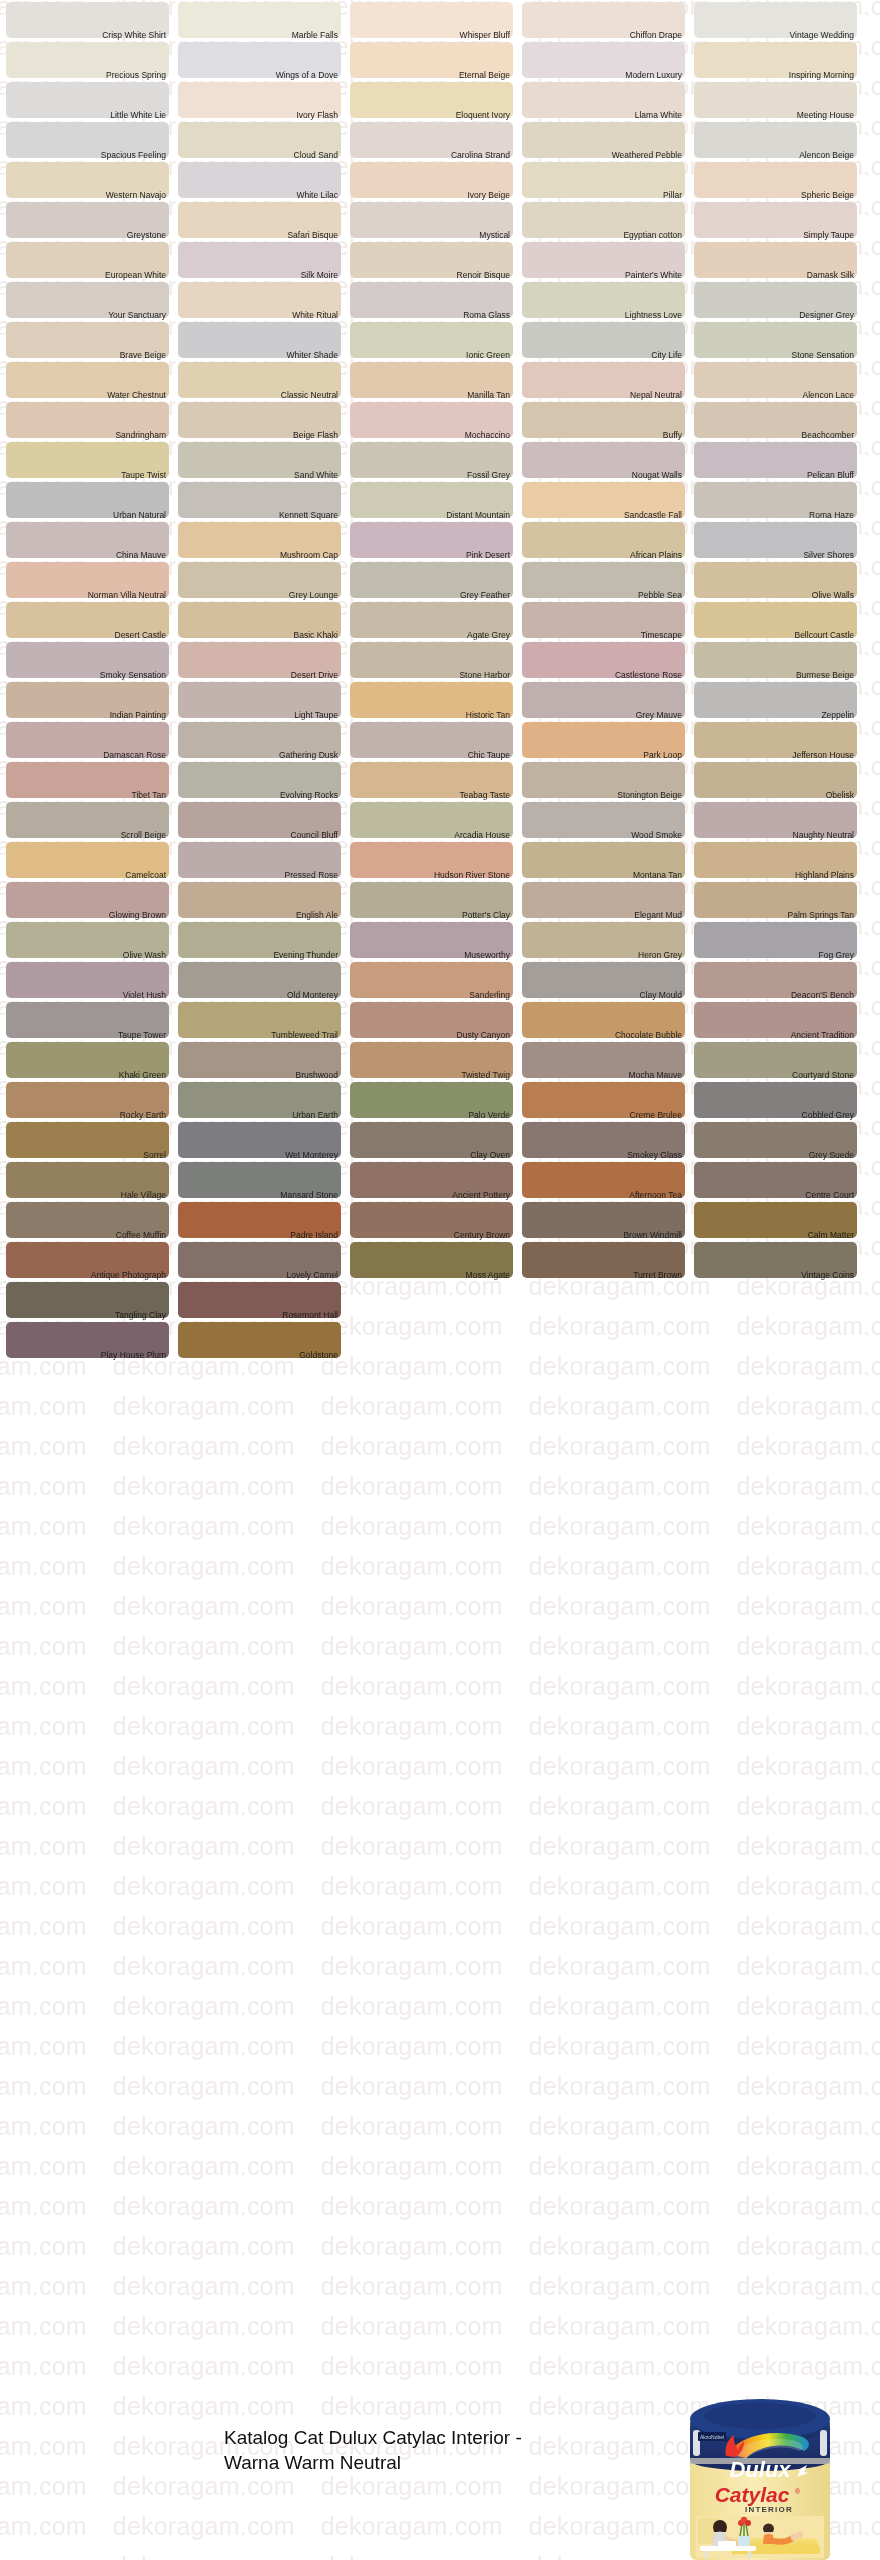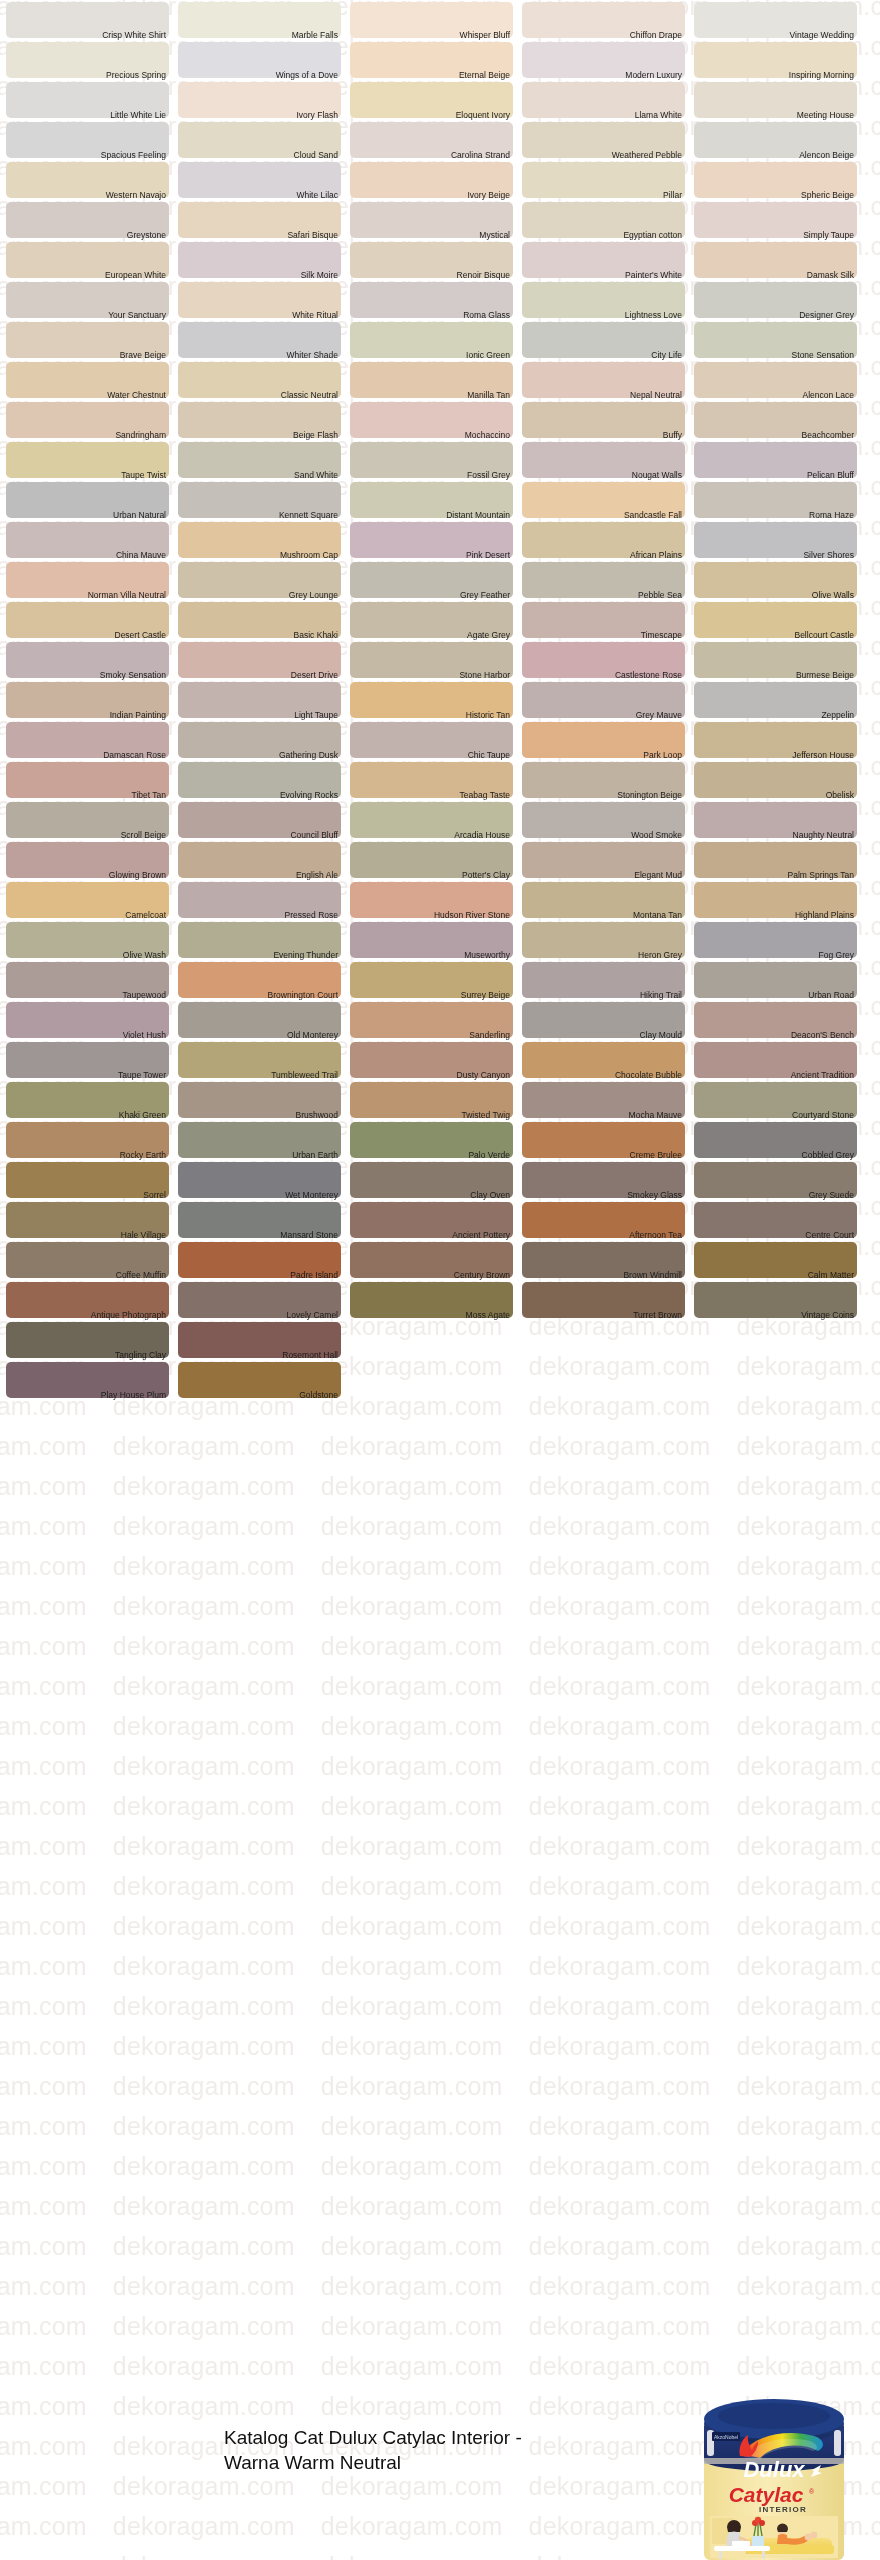--- a/index.html
+++ b/index.html
@@ -63,21 +63,21 @@
     position:absolute;left:224px;top:25px;
     width:300px;
     font-size:19px;
     line-height:25px;
     color:#101010;
     font-family:"Liberation Sans","DejaVu Sans",sans-serif;
   }
 
   
   #paint-can{
-    position:absolute;left:690px;top:-22px;
+    position:absolute;left:676px;top:-22px;
     width:168px;height:182px;text-align:center;
   }
 </style>
 </head>
 <body>
 
 <div id="watermark">
     <div class="wmrow" style="top: -8px; left: -95px;"><span>dekoragam.com</span><span>dekoragam.com</span><span>dekoragam.com</span><span>dekoragam.com</span><span>dekoragam.com</span></div>
     <div class="wmrow" style="top: 32px; left: -95px;"><span>dekoragam.com</span><span>dekoragam.com</span><span>dekoragam.com</span><span>dekoragam.com</span><span>dekoragam.com</span></div>
     <div class="wmrow" style="top: 72px; left: -95px;"><span>dekoragam.com</span><span>dekoragam.com</span><span>dekoragam.com</span><span>dekoragam.com</span><span>dekoragam.com</span></div>
@@ -603,20 +603,42 @@
         <div class="chip" style="background: rgb(183, 176, 171);"></div>
         <div class="chipname">Wood Smoke</div>
       </div>
       <div class="cell">
         <div class="chip" style="background: rgb(189, 170, 170);"></div>
         <div class="chipname">Naughty Neutral</div>
       </div>
     </div>
     <div class="row">
       <div class="cell">
+        <div class="chip" style="background: rgb(223, 188, 133);"></div>
+        <div class="chipname">Camelcoat</div>
+      </div>
+      <div class="cell">
+        <div class="chip" style="background: rgb(187, 171, 171);"></div>
+        <div class="chipname">Pressed Rose</div>
+      </div>
+      <div class="cell">
+        <div class="chip" style="background: rgb(216, 166, 142);"></div>
+        <div class="chipname">Hudson River Stone</div>
+      </div>
+      <div class="cell">
+        <div class="chip" style="background: rgb(194, 178, 143);"></div>
+        <div class="chipname">Montana Tan</div>
+      </div>
+      <div class="cell">
+        <div class="chip" style="background: rgb(203, 177, 140);"></div>
+        <div class="chipname">Highland Plains</div>
+      </div>
+    </div>
+    <div class="row">
+      <div class="cell">
         <div class="chip" style="background: rgb(189, 160, 155);"></div>
         <div class="chipname">Glowing Brown</div>
       </div>
       <div class="cell">
         <div class="chip" style="background: rgb(194, 171, 147);"></div>
         <div class="chipname">English Ale</div>
       </div>
       <div class="cell">
         <div class="chip" style="background: rgb(180, 173, 150);"></div>
         <div class="chipname">Potter's Clay</div>
@@ -625,82 +647,38 @@
         <div class="chip" style="background: rgb(191, 171, 156);"></div>
         <div class="chipname">Elegant Mud</div>
       </div>
       <div class="cell">
         <div class="chip" style="background: rgb(194, 171, 141);"></div>
         <div class="chipname">Palm Springs Tan</div>
       </div>
     </div>
     <div class="row">
       <div class="cell">
-        <div class="chip" style="background: rgb(223, 188, 133);"></div>
-        <div class="chipname">Camelcoat</div>
-      </div>
-      <div class="cell">
-        <div class="chip" style="background: rgb(187, 171, 171);"></div>
-        <div class="chipname">Pressed Rose</div>
-      </div>
-      <div class="cell">
-        <div class="chip" style="background: rgb(216, 166, 142);"></div>
-        <div class="chipname">Hudson River Stone</div>
-      </div>
-      <div class="cell">
-        <div class="chip" style="background: rgb(194, 178, 143);"></div>
-        <div class="chipname">Montana Tan</div>
-      </div>
-      <div class="cell">
-        <div class="chip" style="background: rgb(203, 177, 140);"></div>
-        <div class="chipname">Highland Plains</div>
-      </div>
-    </div>
-    <div class="row">
-      <div class="cell">
         <div class="chip" style="background: rgb(179, 176, 150);"></div>
         <div class="chipname">Olive Wash</div>
       </div>
       <div class="cell">
         <div class="chip" style="background: rgb(176, 173, 146);"></div>
         <div class="chipname">Evening Thunder</div>
       </div>
       <div class="cell">
         <div class="chip" style="background: rgb(179, 159, 166);"></div>
         <div class="chipname">Museworthy</div>
       </div>
       <div class="cell">
         <div class="chip" style="background: rgb(192, 178, 148);"></div>
         <div class="chipname">Heron Grey</div>
       </div>
       <div class="cell">
         <div class="chip" style="background: rgb(166, 163, 168);"></div>
         <div class="chipname">Fog Grey</div>
-      </div>
-    </div>
-    <div class="row">
-      <div class="cell">
-        <div class="chip" style="background: rgb(171, 156, 152);"></div>
-        <div class="chipname">Taupewood</div>
-      </div>
-      <div class="cell">
-        <div class="chip" style="background: rgb(213, 155, 114);"></div>
-        <div class="chipname">Brownington Court</div>
-      </div>
-      <div class="cell">
-        <div class="chip" style="background: rgb(192, 169, 119);"></div>
-        <div class="chipname">Surrey Beige</div>
-      </div>
-      <div class="cell">
-        <div class="chip" style="background: rgb(174, 161, 161);"></div>
-        <div class="chipname">Hiking Trail</div>
-      </div>
-      <div class="cell">
-        <div class="chip" style="background: rgb(169, 162, 153);"></div>
-        <div class="chipname">Urban Road</div>
       </div>
     </div>
     <div class="row">
       <div class="cell">
         <div class="chip" style="background: rgb(176, 155, 162);"></div>
         <div class="chipname">Violet Hush</div>
       </div>
       <div class="cell">
         <div class="chip" style="background: rgb(163, 156, 147);"></div>
         <div class="chipname">Old Monterey</div>

